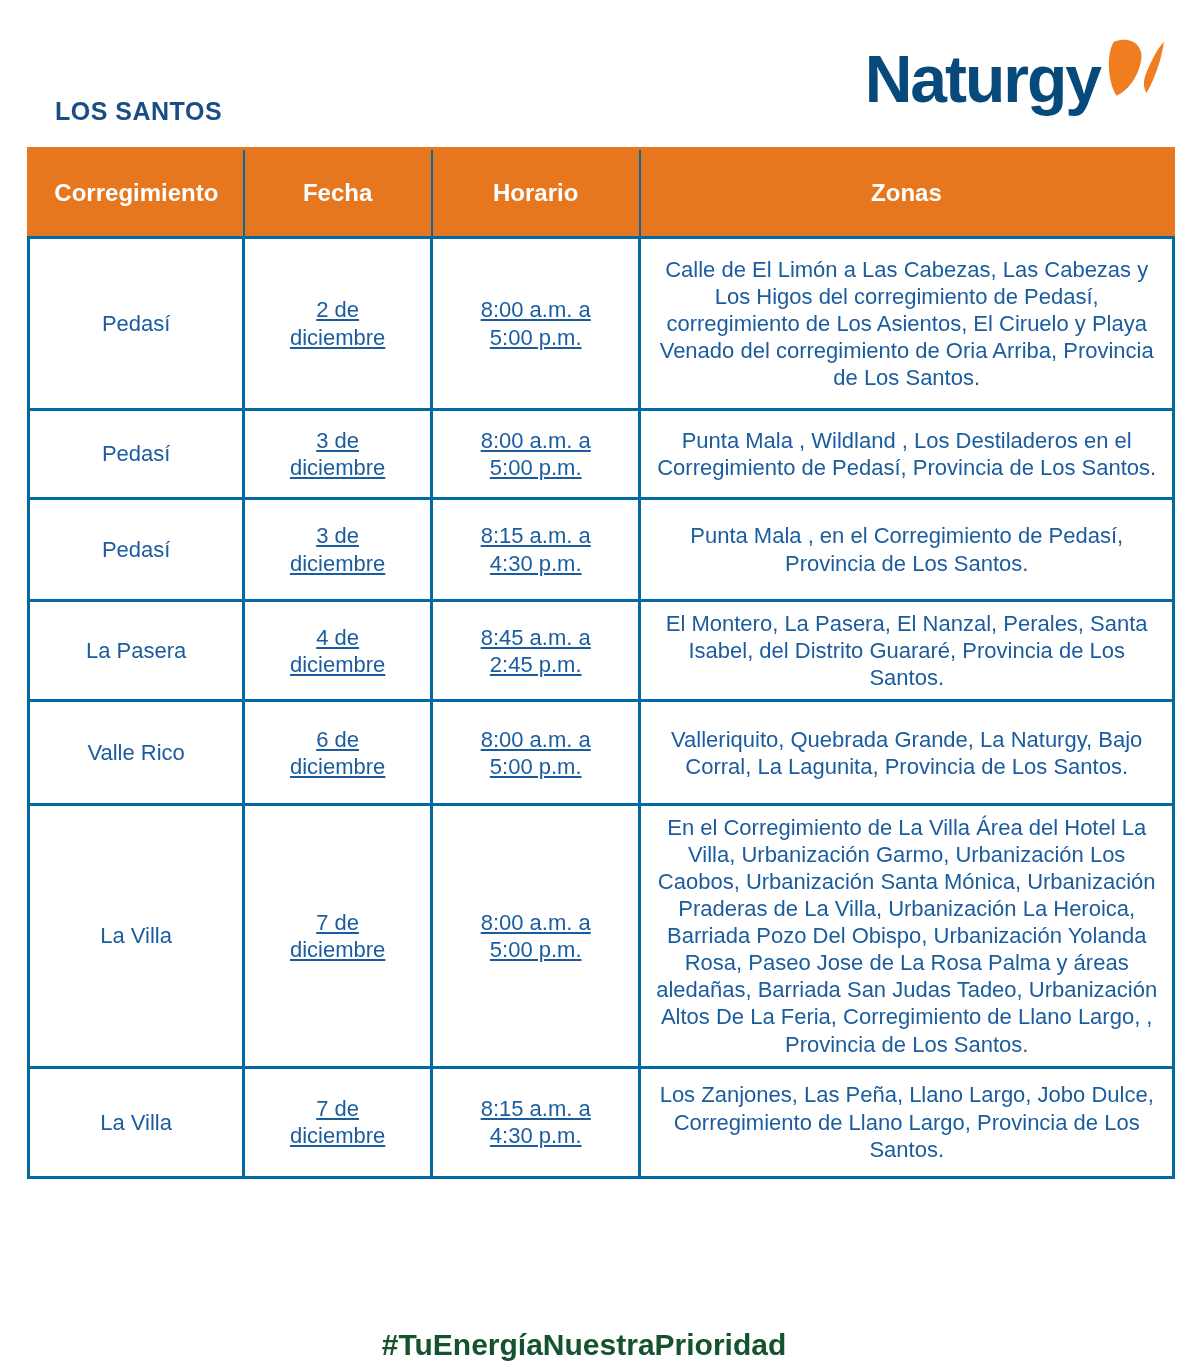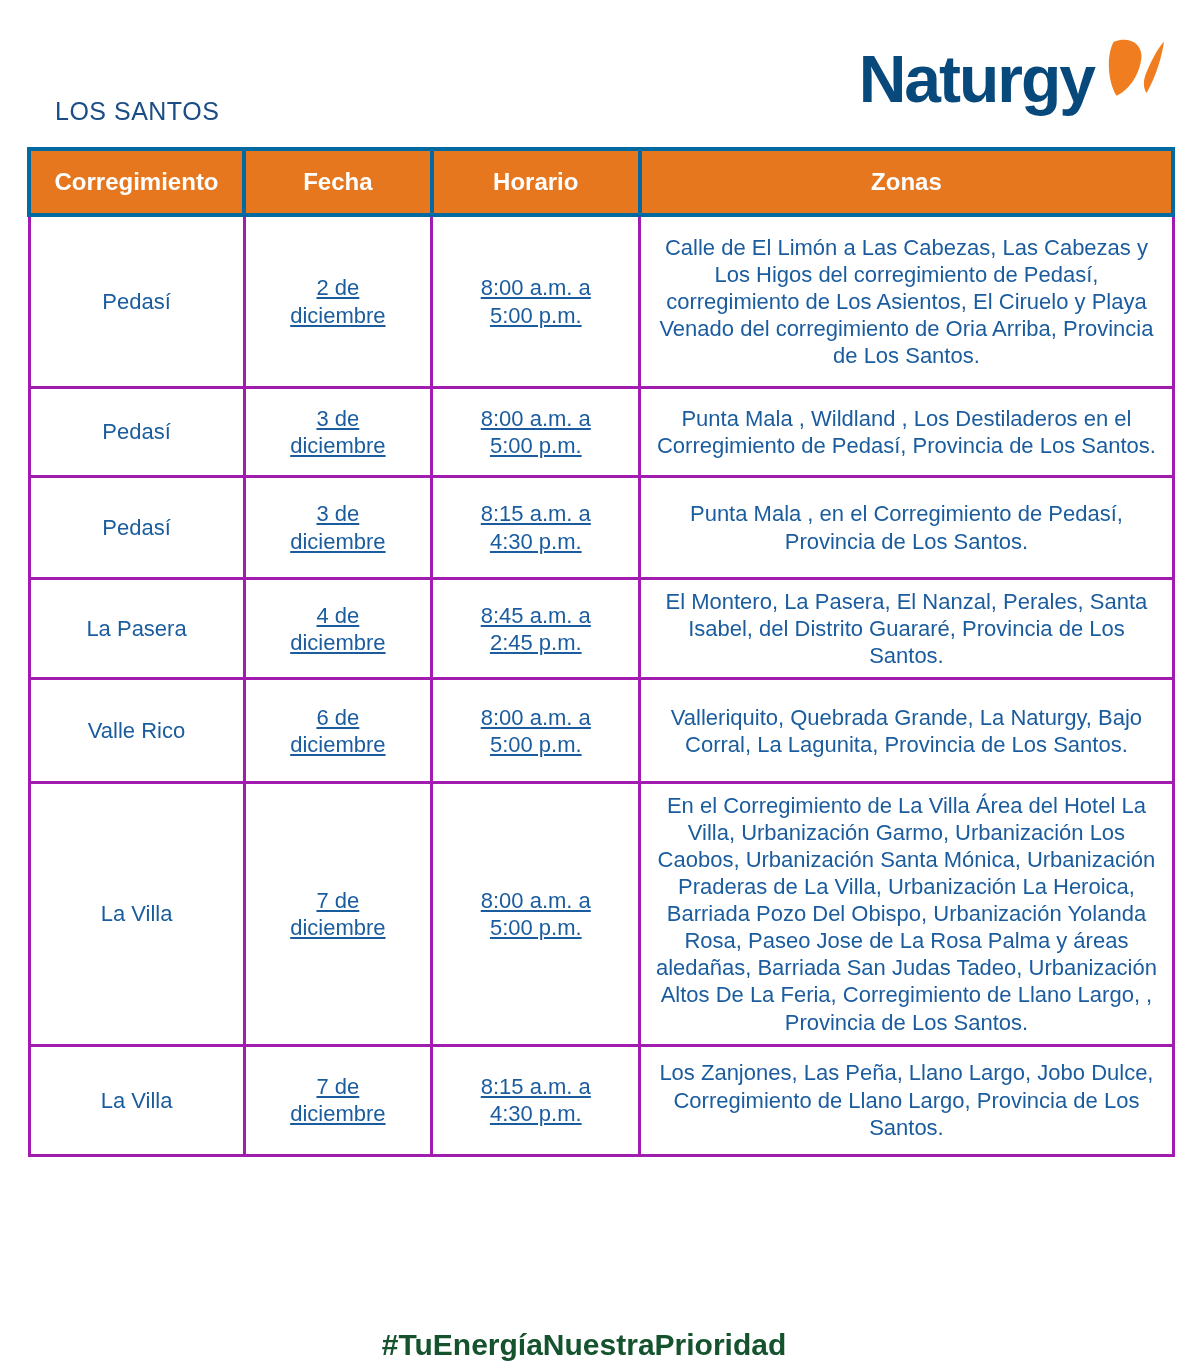--- a/index.html
+++ b/index.html
@@ -4,45 +4,45 @@
 <style>
   html,body{margin:0;padding:0;}
   body{
     width:1200px;height:1371px;background:#ffffff;position:relative;
     font-family:"Liberation Sans", sans-serif;
     -webkit-font-smoothing:antialiased;
   }
   
   .region-title{
     position:absolute;left:55px;top:97px;
-    font-size:25px;font-weight:normal;color:#1B4D85;letter-spacing:.5px;
+    font-size:25px;font-weight:bold;color:#1B4D85;letter-spacing:.5px;
   }
   .logo{
     position:absolute;top:38px;right:36px;
-    display:flex;align-items:flex-start;gap:6px;
+    display:flex;align-items:flex-start;gap:0;
   }
   .logo-text{
     font-size:66px;font-weight:bold;color:#08497C;letter-spacing:-2px;line-height:1;
     padding-top:8px;
   }
   .butterfly{width:64px;height:66px;margin-top:0;}
 
   
   .table-wrap{position:absolute;left:27px;top:147px;width:1148px;}
   table{
     width:100%;border-collapse:collapse;table-layout:fixed;
     border:3px solid #E87722;
   }
   col.c1{width:18.8%;} col.c2{width:16.4%;} col.c3{width:18.2%;} col.c4{width:46.6%;}
   th{
     background:#E6771E;color:#ffffff;font-size:24px;font-weight:bold;
-    height:62px;border:4px solid #0369a1;padding:0 4px;
+    height:62px;border:2px solid #0369a1;padding:12px 4px;
   }
   td{
-    border:3px solid #a21caf;background:#ffffff;
+    border:3px solid #0369a1;background:#ffffff;
     color:#1A5C9E;font-size:22px;line-height:1.23;
     text-align:center;vertical-align:middle;padding:8px 8px;
   }
   td.fecha, td.horario{white-space:pre-line;text-decoration:underline;}
   tbody tr:nth-child(1) td{height:153px;}
   tbody tr:nth-child(2) td{height:70px;}
   tbody tr:nth-child(3) td{height:83px;}
   tbody tr:nth-child(4) td{height:71px;}
   tbody tr:nth-child(5) td{height:85px;}
   tbody tr:nth-child(6) td{height:96px;}

